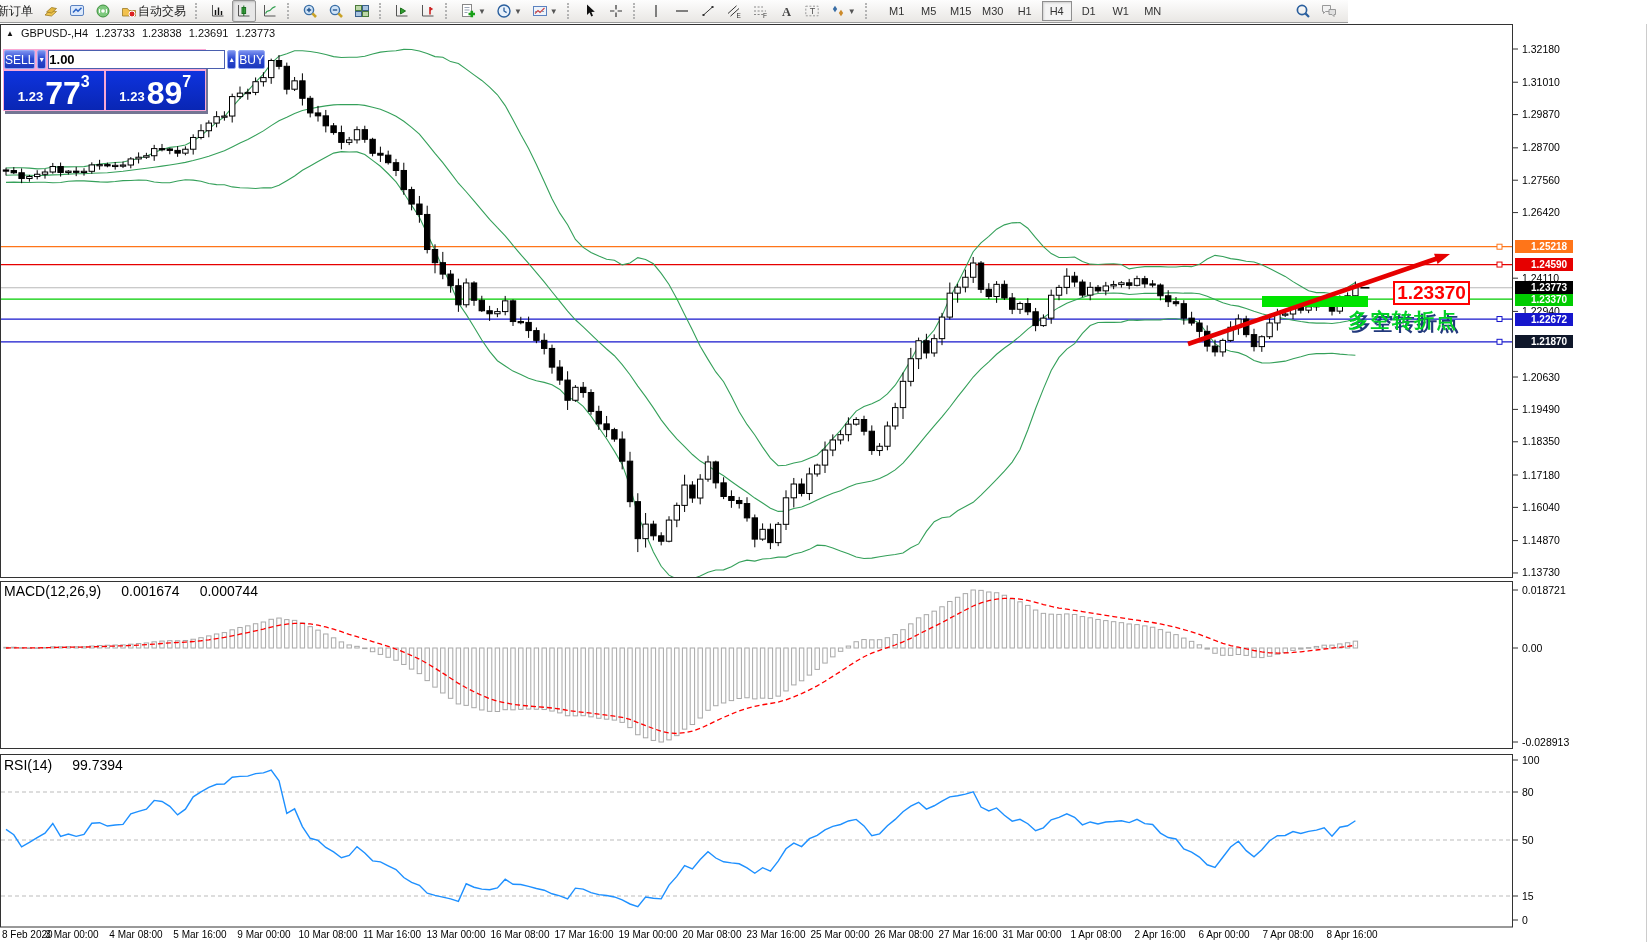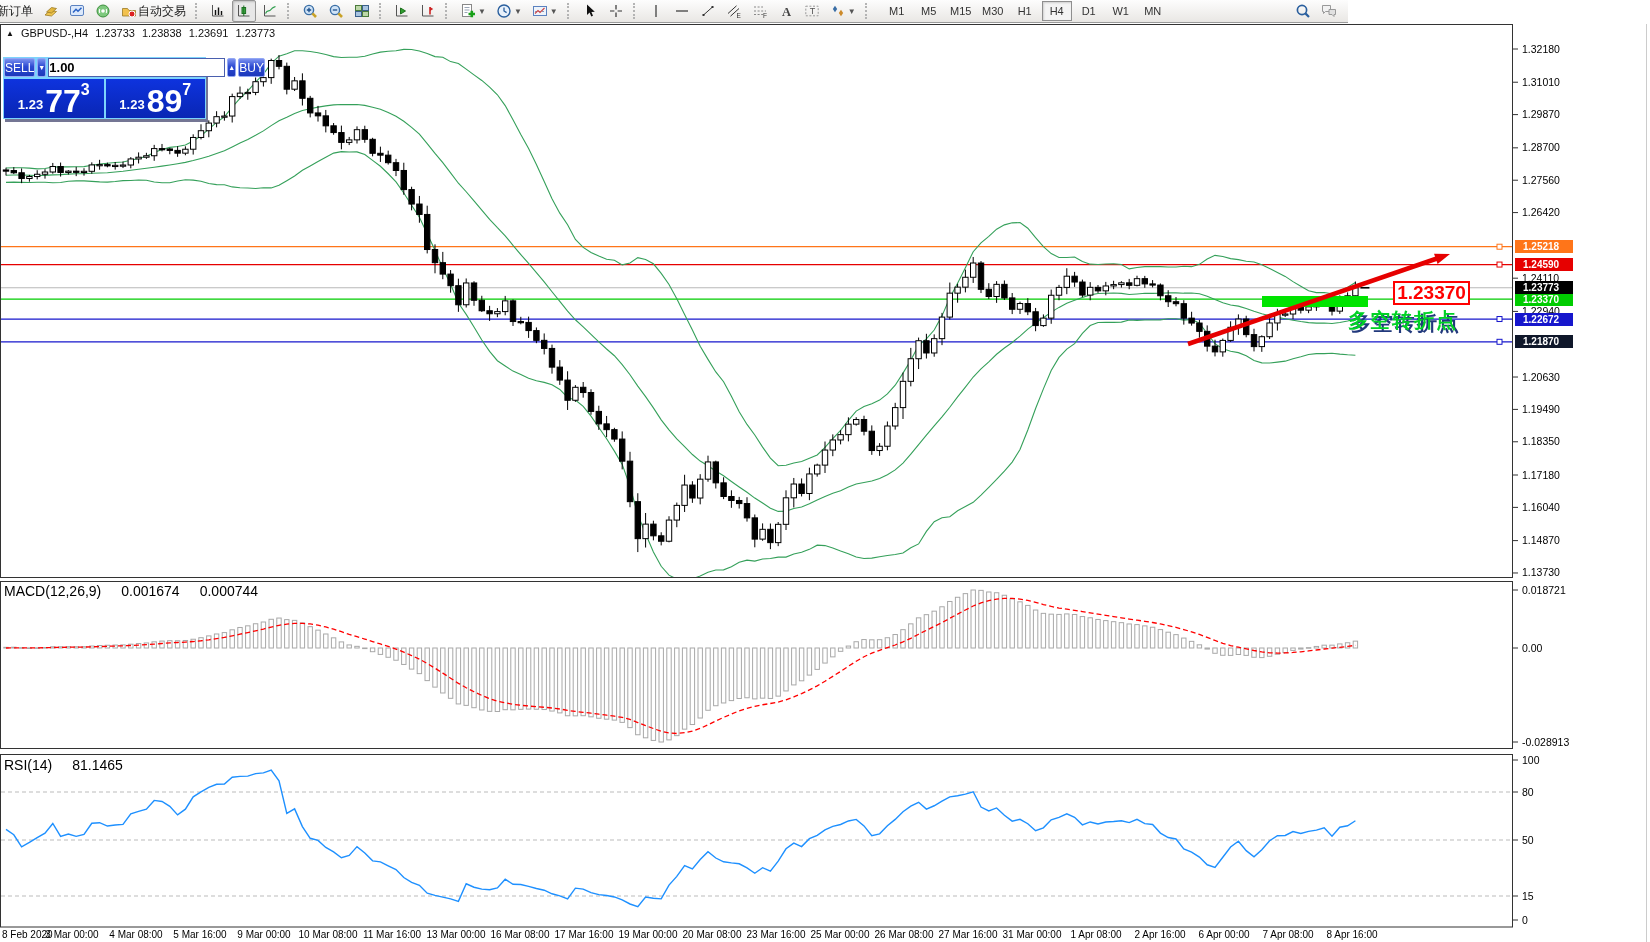--- a/index.html
+++ b/index.html
@@ -19,21 +19,21 @@
   .tfgroup{display:flex;margin-left:6px;}
   .tf{width:28px;height:18px;line-height:18px;text-align:center;font-size:11px;color:#333;border:1px solid transparent;margin:0 1px;}
   .tf.active{background:#f4f4f4;border:1px solid #8f8f8f;box-shadow:inset 1px 1px 2px rgba(0,0,0,.15);}
   .tb-right{margin-left:auto;display:flex;align-items:center;margin-right:6px;}
 
   
   .symbol-bar{position:absolute;left:6px;top:27px;font-size:11px;color:#111;z-index:30;display:flex;gap:7px;align-items:center;}
   .symbol-bar .tri{font-size:8px;}
 
   
-  .trade-panel{position:absolute;left:3px;top:57px;width:201px;z-index:35;background:#7dd3fc;padding:1px;box-shadow:2px 3px 0 rgba(2,6,60,.55);}
+  .trade-panel{position:absolute;left:3px;top:49px;width:201px;z-index:35;background:#f9a8d4;padding:1px;box-shadow:2px 3px 0 rgba(2,6,60,.55);}
   .tp-row1{display:flex;gap:2px;height:19px;margin-bottom:2px;}
   .tp-btn{background:linear-gradient(#7b91ef,#2c4ad2 45%,#1c38bb);border:1px solid #93a8f4;color:#fff;
     font-size:12px;display:flex;align-items:center;justify-content:center;border-radius:2px;box-sizing:border-box;}
   .tp-sell{width:47px;}
   .tp-buy{width:52px;}
   .tp-spin{width:16px;font-size:7px;}
   .tp-vol{flex:1;background:#fff;border:1px solid #4a5fae;color:#000;font-size:13px;font-weight:bold;
     box-sizing:border-box;height:19px;padding:0;font-family:"Liberation Sans",sans-serif;}
   .tp-row2{display:flex;gap:2px;height:39px;}
   .tp-price{flex:1;background:linear-gradient(#0e33de,#0926b4);display:flex;align-items:flex-end;justify-content:center;color:#fff;padding-bottom:2px;}
@@ -41,21 +41,21 @@
   .tp-price .pb{font-size:32px;font-weight:bold;line-height:30px;}
   .tp-price .ps{font-size:16px;font-weight:bold;align-self:flex-start;margin-top:2px;}
 
   
   .ind-label{position:absolute;font-size:14px;color:#000;z-index:30;display:flex;gap:20px;}
   #macd-label{left:4px;top:583px;}
   #rsi-label{left:4px;top:757px;}
 
   
   .badge{position:absolute;left:1515px;width:58px;height:13px;line-height:13px;font-size:10px;font-weight:bold;
-    color:#fff;padding-left:8px;z-index:20;box-sizing:border-box;}
+    color:#fff;padding-left:16px;z-index:20;box-sizing:border-box;}
 
   
   .price-callout{position:absolute;border:2px solid #ff0000;color:#ff0000;background:#fff;
     font-size:19px;font-weight:bold;text-align:center;z-index:25;box-sizing:border-box;}
   .note-text{position:absolute;font-size:20px;font-weight:bold;letter-spacing:2px;color:#00d225;
     text-shadow:3px 3px 0 #22397c;z-index:25;white-space:nowrap;font-family:Liberation Mono, monospace;}
 </style>
 </head>
 <body>
 
@@ -929,21 +929,21 @@
   </div>
 
   <div class="ind-label" id="macd-label">
     <span>MACD(12,26,9)</span>
     <span>0.001674</span>
     <span>0.000744</span>
   </div>
 
   <div class="ind-label" id="rsi-label">
     <span>RSI(14)</span>
-    <span>81.1465</span>
+    <span>99.7394</span>
   </div>
 
   <div id="badges">
       <div class="badge" style="top: 240.221px; background: rgb(255, 117, 25);">1.25218</div>
       <div class="badge" style="top: 258.056px; background: rgb(230, 0, 0);">1.24590</div>
       <div class="badge" style="top: 292.704px; background: rgb(0, 204, 0);">1.23370</div>
       <div class="badge" style="top: 312.527px; background: rgb(22, 22, 204);">1.22672</div>
       <div class="badge" style="top: 335.304px; background: #0f172a;">1.21870</div>
       <div class="badge" style="top: 281.259px; background: rgb(0, 0, 0);">1.23773</div>
     </div>

